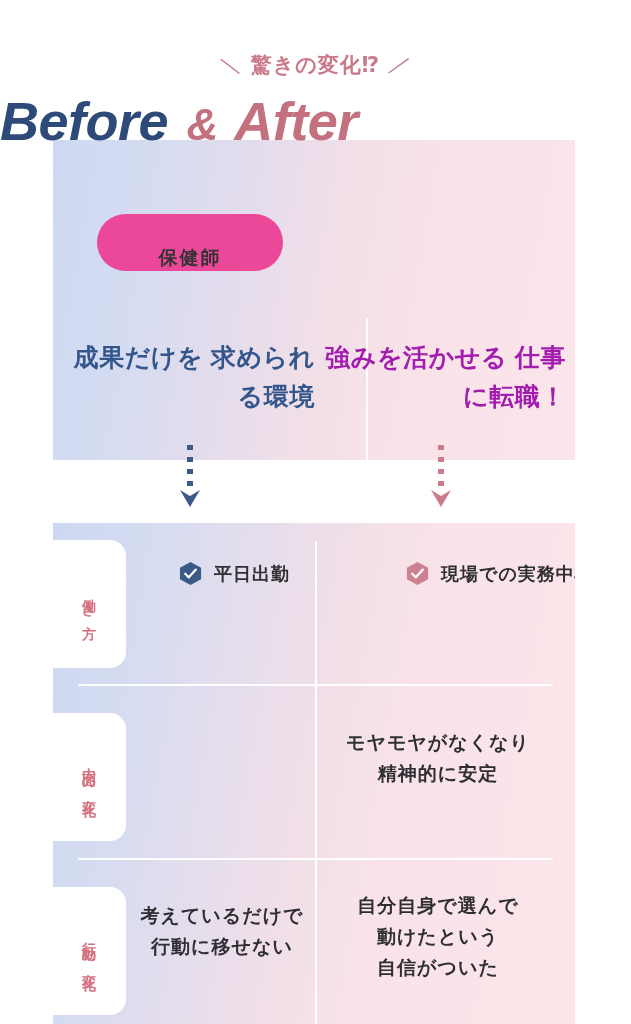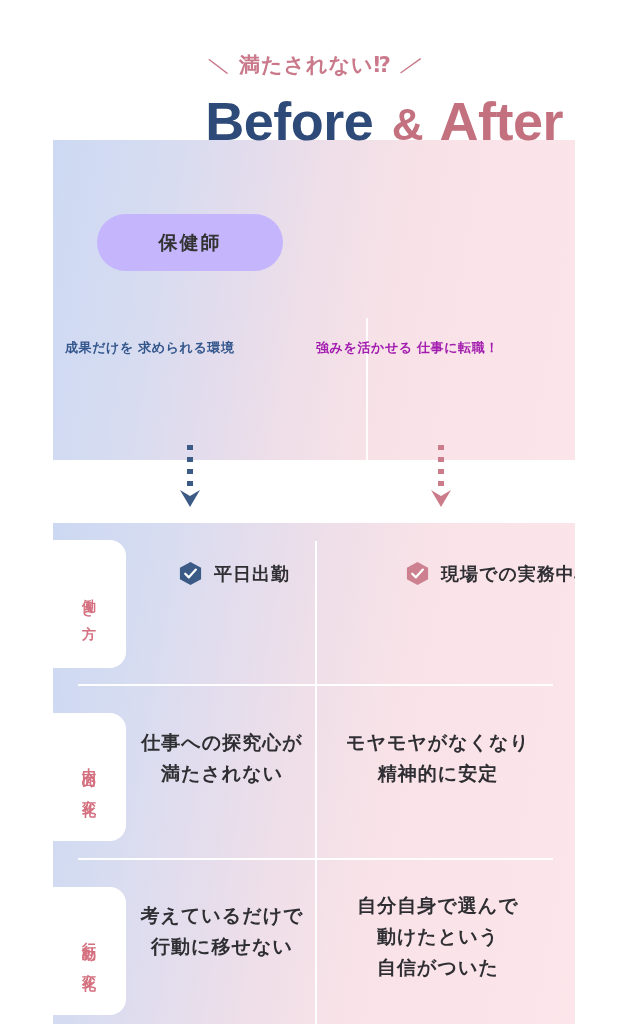--- a/index.html
+++ b/index.html
@@ -39,23 +39,24 @@
     font-size: 22px;
   }
   .slash-l { transform: rotate(-12deg); }
   .slash-r { transform: rotate(12deg); }
 
   .title {
     position: absolute;
     top: 90px;
     left: 0;
     width: 563px;
-    text-align: right;
+    text-align: left;
     font-size: 54px;
     font-weight: 700;
+    font-style: italic;
     letter-spacing: -0.5px;
     white-space: nowrap;
     z-index: 5;
   }
   .title .before { color: #2e4a78; }
   .title .amp    { color: #c4717f; font-size: 44px; padding: 0 4px; }
   .title .after  { color: #c4717f; }
 
   
   .top-panel {
@@ -81,39 +82,39 @@
     height: 248px;
     background: #ffffff;
     opacity: 0.9;
   }
 
   .pill {
     position: absolute;
     top: 214px;
     width: 186px;
     height: 57px;
-    background: #c4b5fd;
+    background: #ec4899;
     border-radius: 30px;
     display: flex;
-    align-items: center;
+    align-items: flex-end;
     justify-content: center;
     font-size: 19px;
     font-weight: 700;
     color: #333333;
     letter-spacing: 2px;
   }
   .pill-left  { left: 97px; }
   .pill-right { left: 350px; }
 
   .lead {
     position: absolute;
     top: 338px;
     width: 250px;
-    text-align: left;
-    font-size: 13px;
+    text-align: right;
+    font-size: 25px;
     font-weight: 700;
     line-height: 1.55;
     letter-spacing: 0.6px;
   }
   .lead-left  { left: 65px;  color: #33568c; }
   .lead-right { left: 316px; color: #a21caf; }
 
   
   .arrow {
     position: absolute;
@@ -230,21 +231,21 @@
   .txt-r2 { top: 205px; }
   .txt-r3 { top: 378px; }
   .txt-r3-right { top: 368px; }
 </style>
 </head>
 <body>
 
 <div class="page">
 
   <div class="eyebrow">
-    <span class="slash slash-l">＼</span><span>満たされない⁉</span><span class="slash slash-r">／</span>
+    <span class="slash slash-l">＼</span><span>驚きの変化⁉</span><span class="slash slash-r">／</span>
   </div>
 
   <div class="title">
     <span class="before">Before</span>
     <span class="amp">&amp;</span>
     <span class="after">After</span>
   </div>
 
   <div class="top-panel">
     <div class="top-divider"></div>
@@ -305,22 +306,20 @@
         <span class="hex">
           <svg width="25" height="25" viewBox="0 0 26 26">
             <polygon points="13,1 24,7 24,19 13,25 2,19 2,7" fill="#cd8090"></polygon>
             <path d="M7.5 13.2 L11.3 17 L18.6 8.9" stroke="#ffffff" stroke-width="2.3" fill="none" stroke-linecap="round" stroke-linejoin="round"></path>
           </svg>
         </span>
         <span class="check-label">現場での実務中心</span>
       </div>
     </div>
 
-    <div class="txt-cell txt-left txt-r2">仕事への探究心が
-満たされない</div>
     <div class="txt-cell txt-right txt-r2">モヤモヤがなくなり
 精神的に安定</div>
 
     <div class="txt-cell txt-right txt-r3-right">自分自身で選んで
 動けたという
 自信がついた</div>
     <div class="txt-cell txt-left txt-r3">考えているだけで
 行動に移せない</div>
 
   </div>

